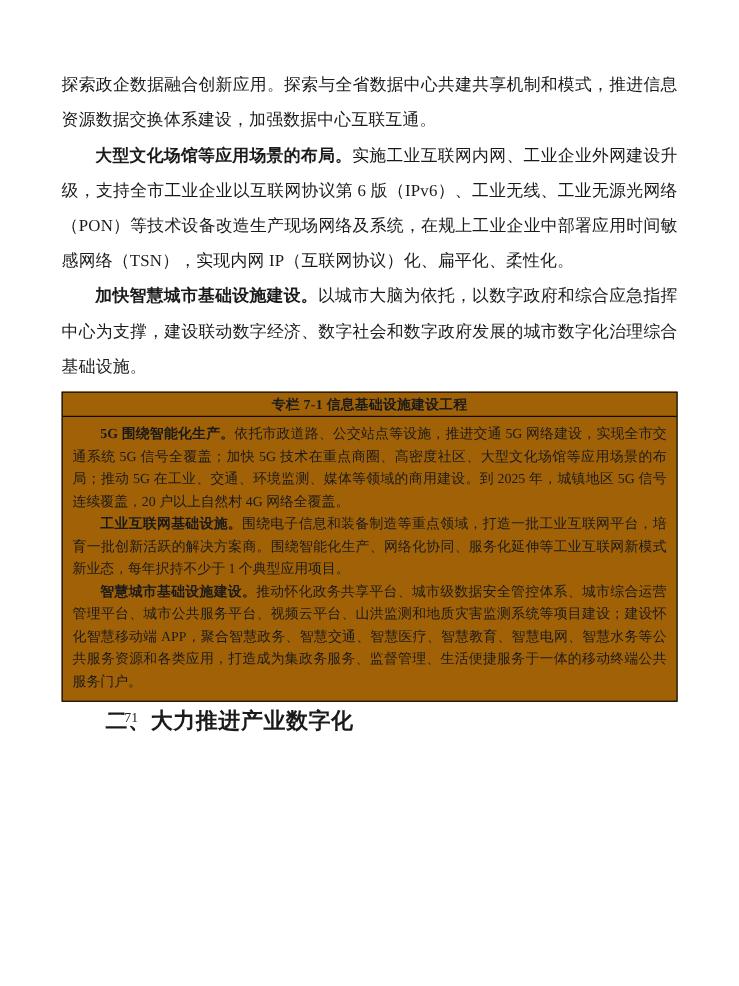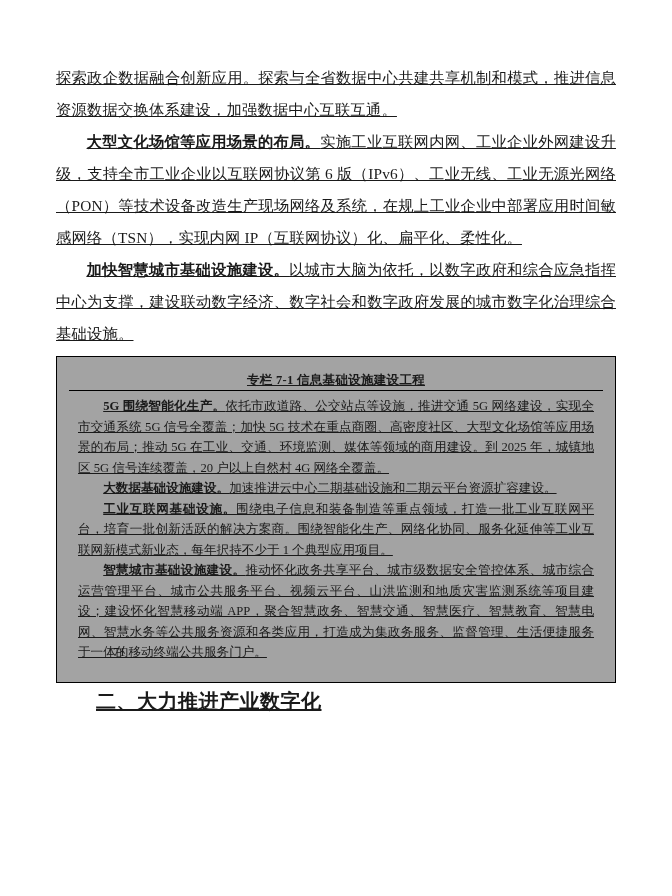--- a/index.html
+++ b/index.html
@@ -14,43 +14,42 @@
     color: #1a1a1a;
     position: relative;
     overflow: hidden;
   }
   .page {
     position: relative;
     width: 672px;
     height: 696px;
     box-sizing: border-box;
     padding: 62px 56px 0 56px;
-    text-decoration: underline;
   }
   .body-text {
     font-size: 15.3px;
     line-height: 32px;
     text-align: justify;
     letter-spacing: 0.2px;
   }
   .para {
     margin: 0;
     text-indent: 0;
   }
   .para.indent {
     text-indent: 2em;
   }
   .lead {
     font-weight: bold;
   }
   .box {
     margin: 6px 0 0 0;
     border: 1px solid #000;
-    padding: 12px;
-    background: #a3a3a3;
+    padding: 0;
+    background: #a16207;
   }
   .box-title {
     text-align: center;
     font-weight: bold;
     font-size: 12.5px;
     line-height: 18px;
     padding: 2px 0 1px 0;
     border-bottom: 1px solid #000;
     letter-spacing: 0.3px;
   }
@@ -97,21 +96,20 @@
     <p class="para indent"><span class="lead">大型文化场馆等应用场景的布局。</span><span>实施工业互联网内网、工业企业外网建设升级，支持全市工业企业以互联网协议第 6 版（IPv6）、工业无线、工业无源光网络（PON）等技术设备改造生产现场网络及系统，在规上工业企业中部署应用时间敏感网络（TSN），实现内网 IP（互联网协议）化、扁平化、柔性化。</span></p>
 
     <p class="para indent"><span class="lead">加快智慧城市基础设施建设。</span><span>以城市大脑为依托，以数字政府和综合应急指挥中心为支撑，建设联动数字经济、数字社会和数字政府发展的城市数字化治理综合基础设施。</span></p>
 
   </div>
 
   <div class="box">
     <div class="box-title">专栏 7-1  信息基础设施建设工程</div>
     <div class="box-body">
       <p class="box-para"><span class="bold-lead">5G 围绕智能化生产。</span><span>依托市政道路、公交站点等设施，推进交通 5G 网络建设，实现全市交通系统 5G 信号全覆盖；加快 5G 技术在重点商圈、高密度社区、大型文化场馆等应用场景的布局；推动 5G 在工业、交通、环境监测、媒体等领域的商用建设。到 2025 年，城镇地区 5G 信号连续覆盖，20 户以上自然村 4G 网络全覆盖。</span></p>
-      <p class="box-para"><span class="bold-lead">大数据基础设施建设。</span><span>加速推进云中心二期基础设施和二期云平台资源扩容建设。</span></p>
       <p class="box-para"><span class="bold-lead">工业互联网基础设施。</span><span>围绕电子信息和装备制造等重点领域，打造一批工业互联网平台，培育一批创新活跃的解决方案商。围绕智能化生产、网络化协同、服务化延伸等工业互联网新模式新业态，每年択持不少于 1 个典型应用项目。</span></p>
       <p class="box-para"><span class="bold-lead">智慧城市基础设施建设。</span><span>推动怀化政务共享平台、城市级数据安全管控体系、城市综合运营管理平台、城市公共服务平台、视频云平台、山洪监测和地质灾害监测系统等项目建设；建设怀化智慧移动端 APP，聚合智慧政务、智慧交通、智慧医疗、智慧教育、智慧电网、智慧水务等公共服务资源和各类应用，打造成为集政务服务、监督管理、生活便捷服务于一体的移动终端公共服务门户。</span></p>
     </div>
   </div>
 
   <div class="spacer-sm"></div>
 
   <div class="body-text">
     <p class="section-heading">二、大力推进产业数字化</p>
   </div>

